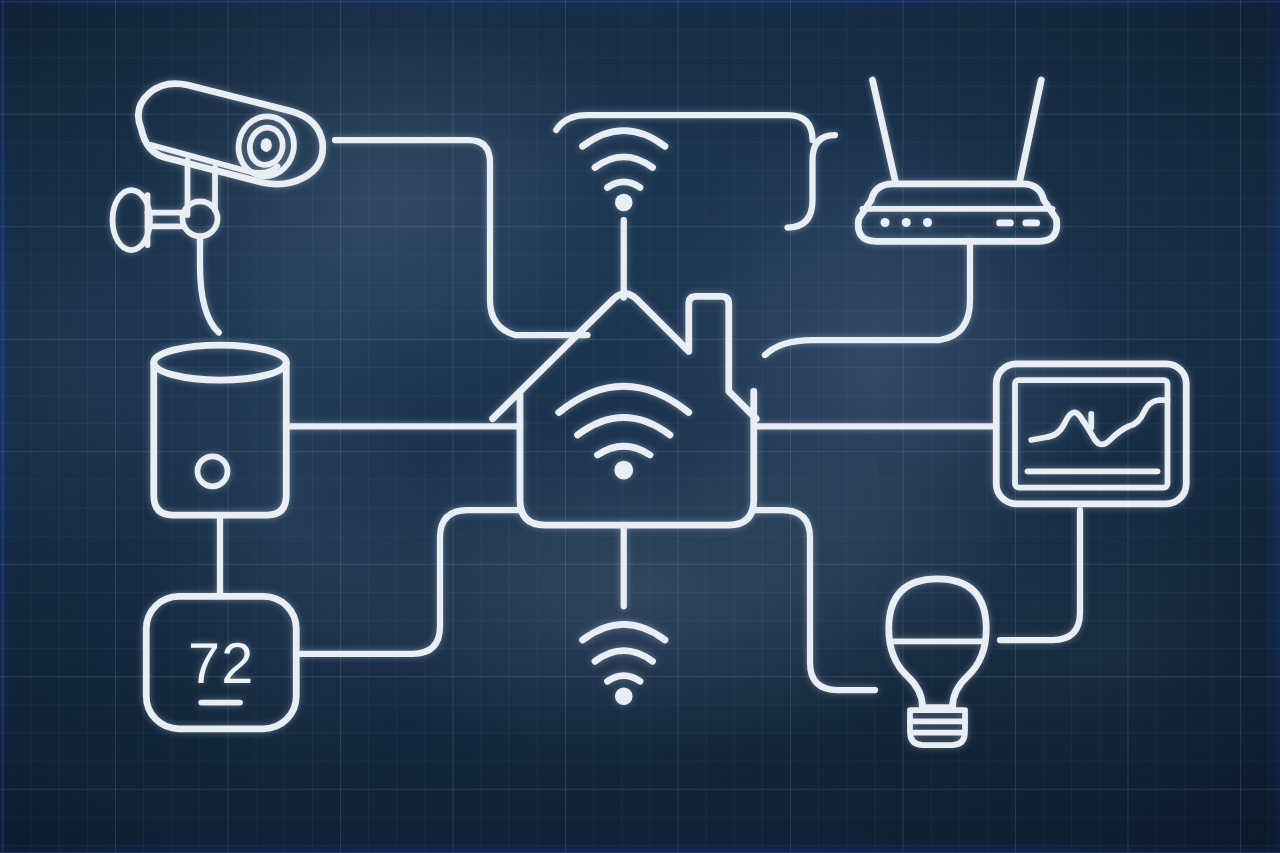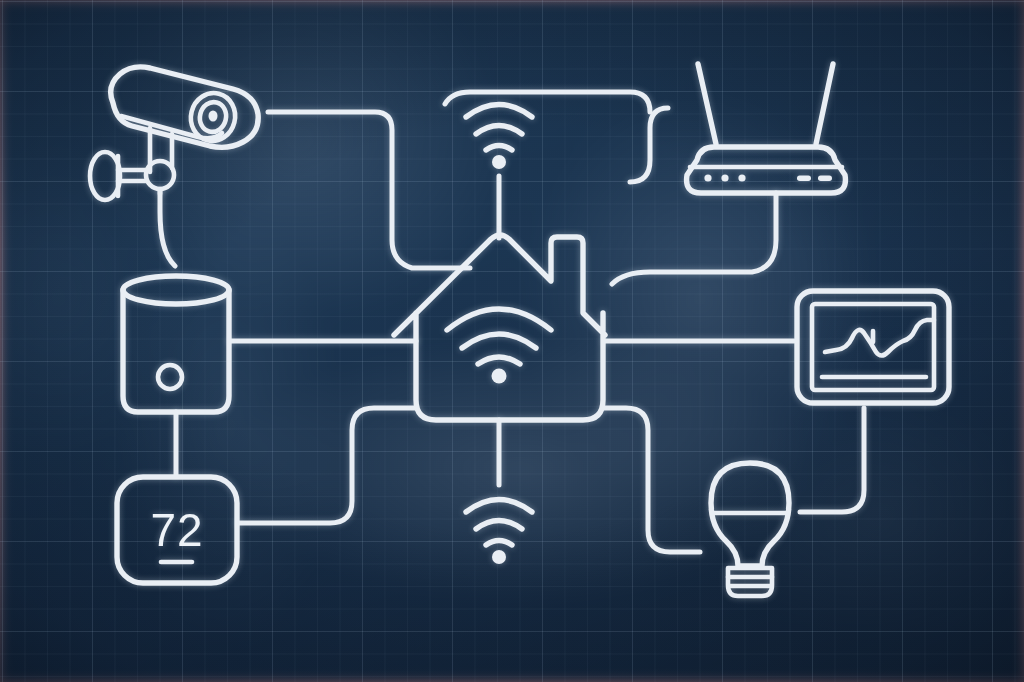--- a/index.html
+++ b/index.html
@@ -8,21 +8,21 @@
     background: #0d1b2e;
   }
   body {
     font-family: "Liberation Sans", sans-serif;
   }
   #stage {
     position: relative;
     width: 1024px;
     height: 682px;
     overflow: hidden;
-    background: #fca5a5;
+    background: #1d4ed8;
   }
   
   .photo-layer {
     position: absolute;
     inset: 0;
     background:
       radial-gradient(ellipse 300px 260px at 300px 140px, rgba(150,175,200,0.22), rgba(150,175,200,0) 70%),
       radial-gradient(ellipse 260px 300px at 700px 300px, rgba(160,185,210,0.20), rgba(160,185,210,0) 70%),
       radial-gradient(ellipse 420px 190px at 520px 470px, rgba(175,198,220,0.22), rgba(175,198,220,0) 70%),
       radial-gradient(ellipse 160px 300px at 230px 430px, rgba(120,150,180,0.16), rgba(120,150,180,0) 72%),

